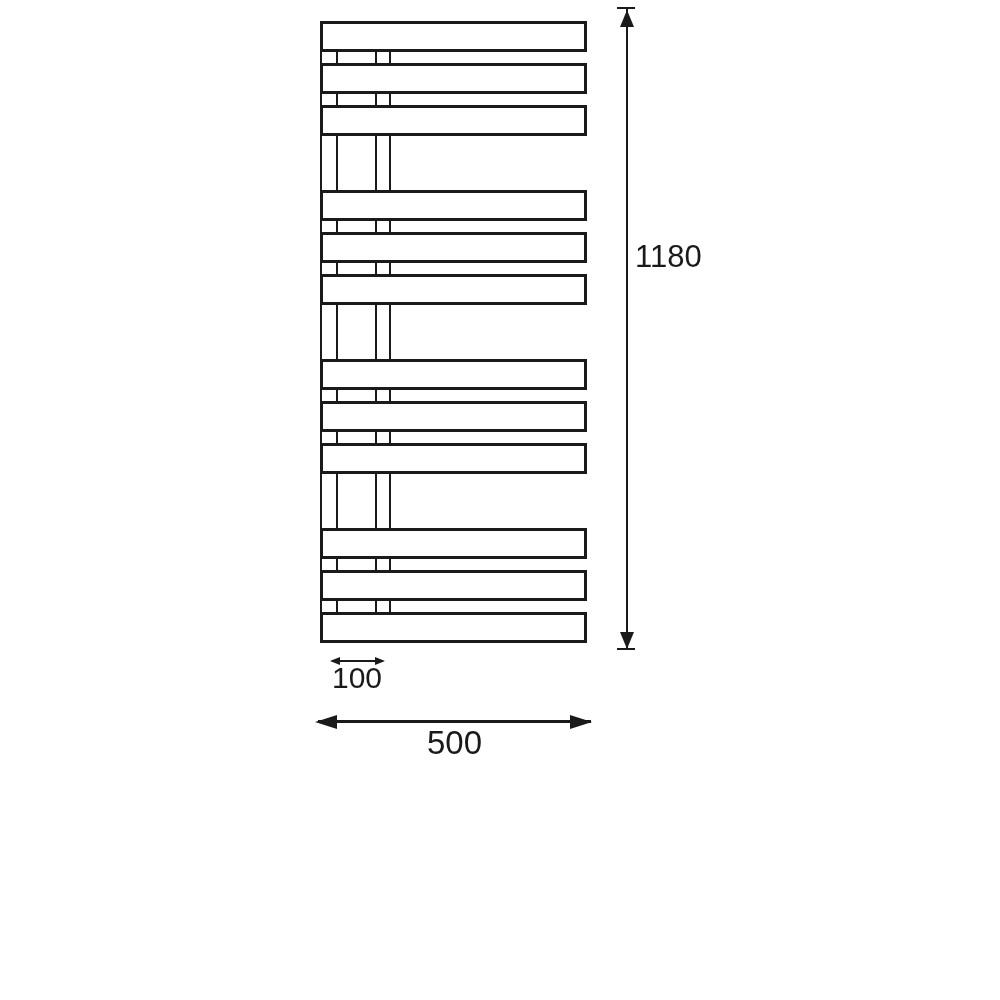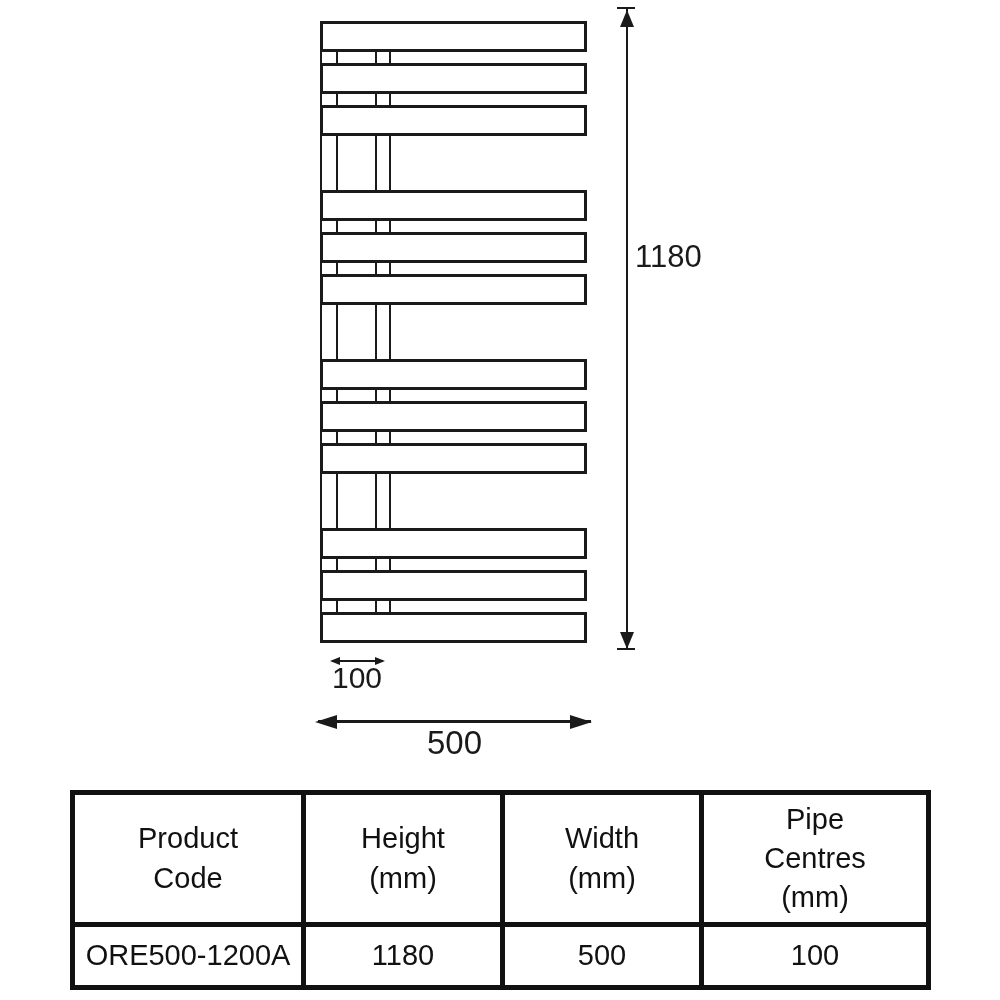--- a/index.html
+++ b/index.html
@@ -181,41 +181,14 @@
   <div class="hline" id="pipe-dim-line"></div>
   <div class="arrow-left-sm" id="pipe-arrow-left"></div>
   <div class="arrow-right-sm" id="pipe-arrow-right"></div>
   <div class="dim-label" id="pipe-dim-label">100</div>
 
   <div class="hline" id="width-dim-line"></div>
   <div class="arrow-left-lg" id="width-arrow-left"></div>
   <div class="arrow-right-lg" id="width-arrow-right"></div>
   <div class="dim-label" id="width-dim-label">500</div>
 
-  <table id="spec-table">
-    <colgroup>
-      <col class="c1">
-        <col class="c2">
-        <col class="c3">
-        <col class="c4">
-    </colgroup>
-    <tbody>
-        <tr class="header-row">
-      <td>Product
-Code</td>
-      <td>Height
-(mm)</td>
-      <td>Width
-(mm)</td>
-      <td>Pipe
-Centres
-(mm)</td>
-    </tr>
-    <tr class="data-row">
-      <td>ORE500-1200A</td>
-      <td>1180</td>
-      <td>500</td>
-      <td>100</td>
-    </tr>
-  </tbody>
-    </table>
 
 </div>
 
 </body></html>

